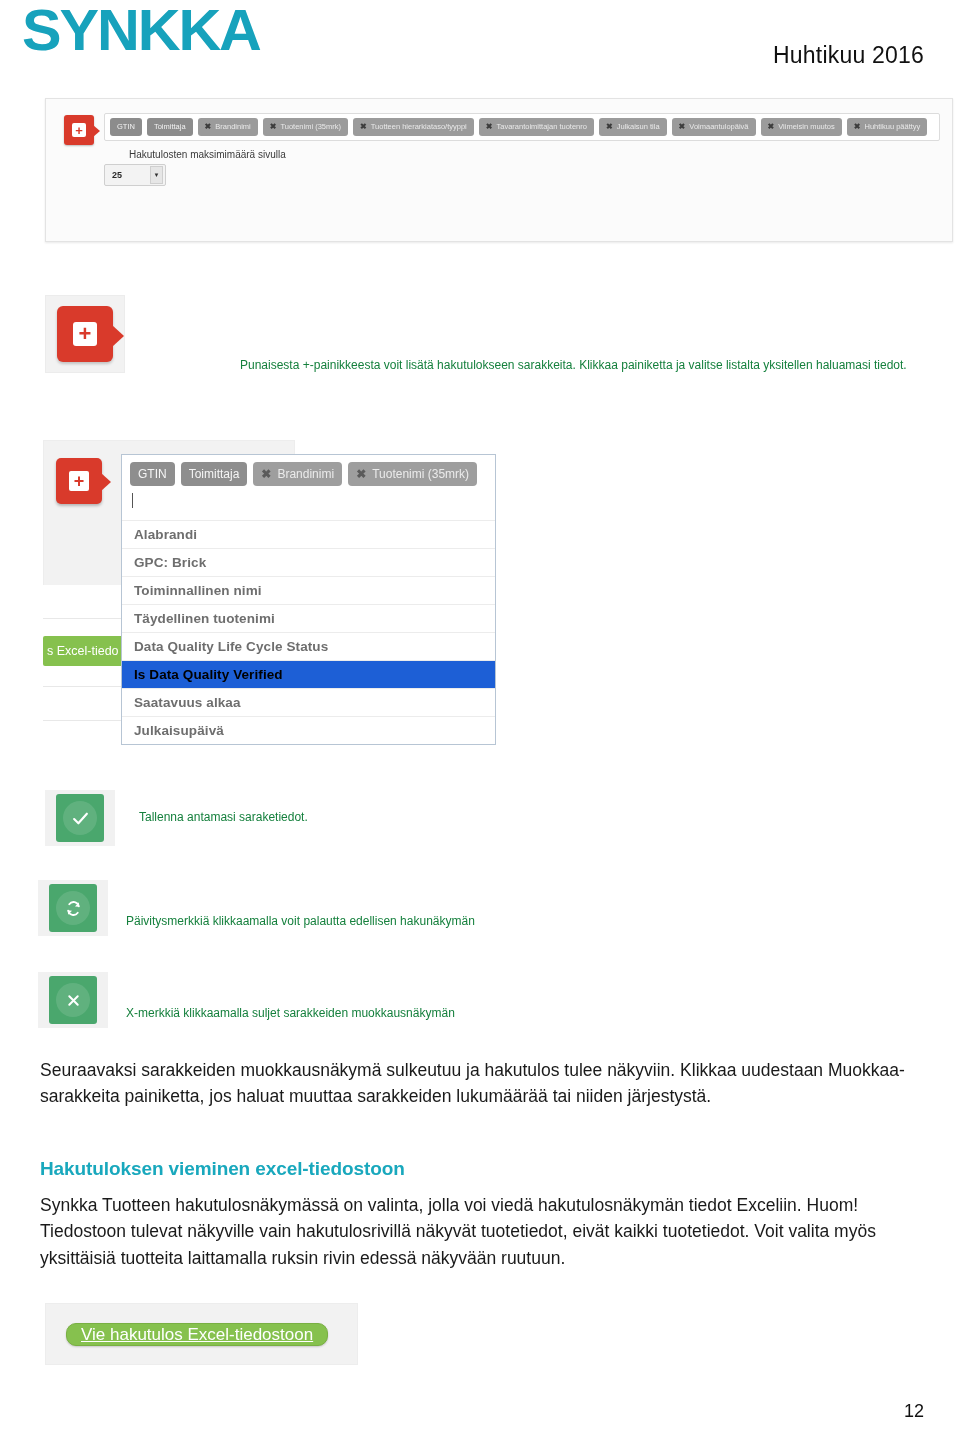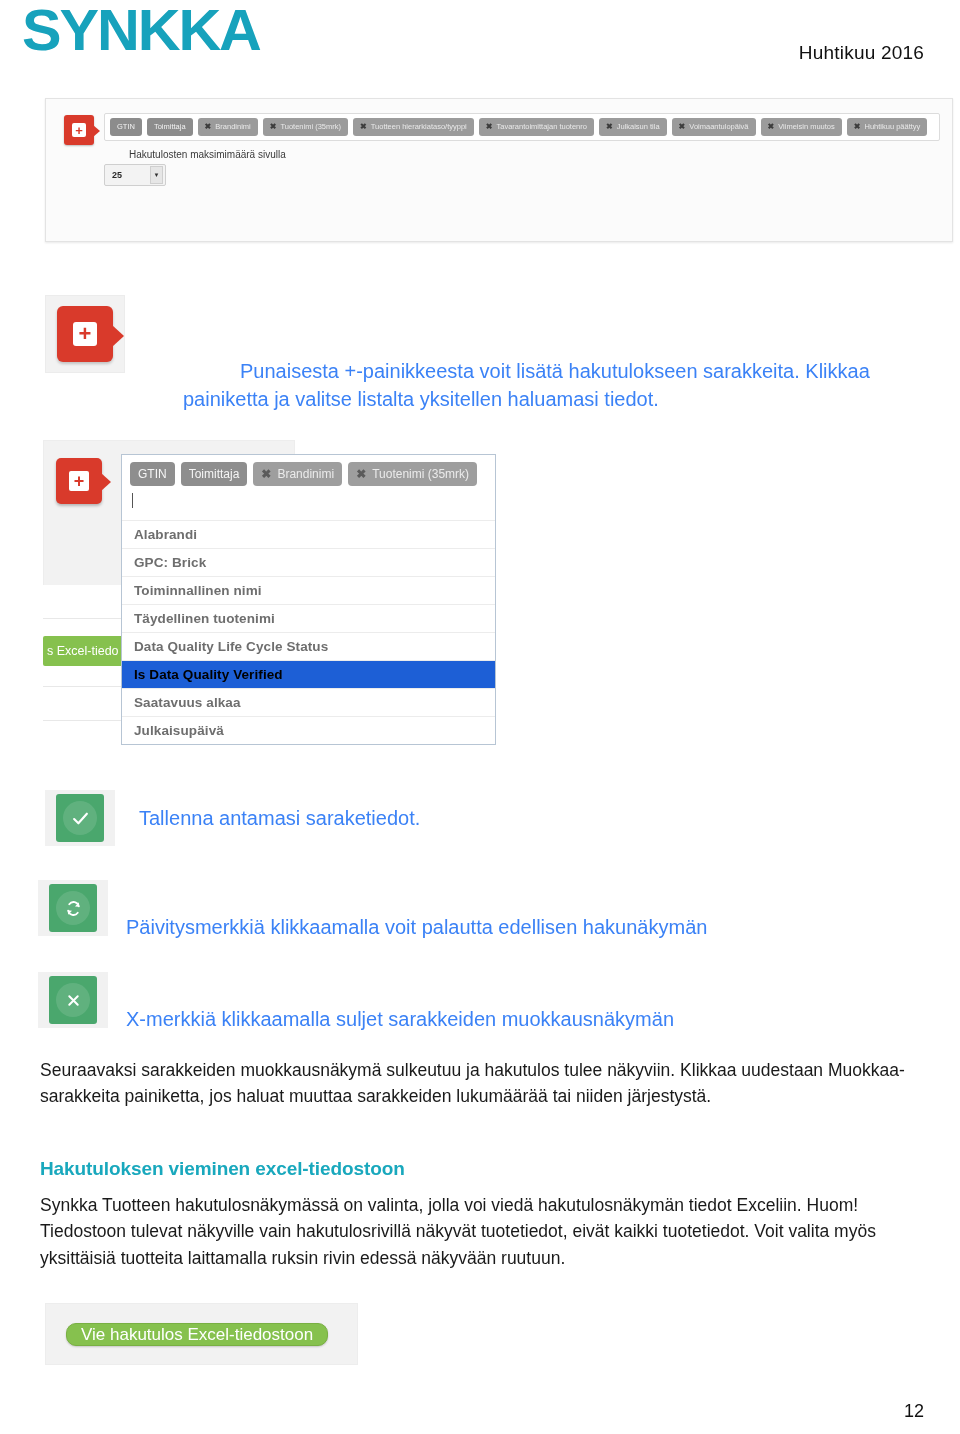--- a/index.html
+++ b/index.html
@@ -18,21 +18,21 @@
   .logo {
     position: absolute; left: 22px; top: 2px;
     font-size: 57px; font-weight: 700; letter-spacing: -2px;
     color: #17a2bc; line-height: 1;
     font-family: "Liberation Sans", sans-serif;
     transform: scaleX(1.04);
     transform-origin: left top;
   }
   .header-date {
     position: absolute; right: 36px; top: 42px;
-    font-size: 19px; color: #111; letter-spacing: .2px;
+    font-size: 23px; color: #111; letter-spacing: .2px;
   }
 
   
   .shot1 {
     position: absolute; left: 45px; top: 98px;
     width: 908px; height: 144px;
     background: #fbfbfb;
     border: 1px solid #e3e3e3;
     box-shadow: 0 1px 2px rgba(0,0,0,.09);
   }
@@ -116,21 +116,21 @@
   .red-tile .glyph {
     width: 24px; height: 24px; background:#fff; border-radius:3px;
     display:flex; align-items:center; justify-content:center;
     color:#d93a2b; font-size:22px; font-weight:700; line-height:0.9;
   }
   .red-tile::after {
     content:""; position:absolute; right:-11px; top:19px;
     border-top: 11px solid transparent; border-bottom: 11px solid transparent;
     border-left: 12px solid #d93a2b;
   }
-  .para { font-size: 20px; line-height: 1.42; color:#3b82f6; }
+  .para { font-size: 12px; line-height: 1.42; color:#15803d; }
 
   #callout-plus { left: 45px; top: 295px; width: 890px; }
   #callout-plus .icon-card { width: 80px; height: 78px; }
   #callout-plus .para { margin-left: 58px; margin-top: 62px; width: 800px; }
   #callout-plus .para .first { display:block; text-indent: 57px; }
 
   
   .shot2 { position: absolute; left: 43px; top: 440px; width: 470px; height: 285px; }
   .shot2 .bg-card {
     position:absolute; left:0; top:0; width: 252px; height: 285px;
@@ -225,20 +225,21 @@
     position:absolute; left: 45px; top: 1303px;
     width: 313px; height: 62px; background:#f2f2f2; border:1px solid #ededed;
     display:flex; align-items:center;
   }
   .export-btn {
     margin-left: 20px;
     background:#86c14e; border:1px solid #79b043; border-radius:10px;
     color:#fff; font-size: 17px; padding: 2px 14px; line-height:1;
     box-shadow: 0 1px 2px rgba(0,0,0,.18);
     white-space: nowrap;
+    text-decoration: underline;
   }
 
   .page-num {
     position:absolute; right: 36px; bottom: 12px;
     font-size: 18px; color:#111;
   }
 </style>
 </head>
 <body>
 

